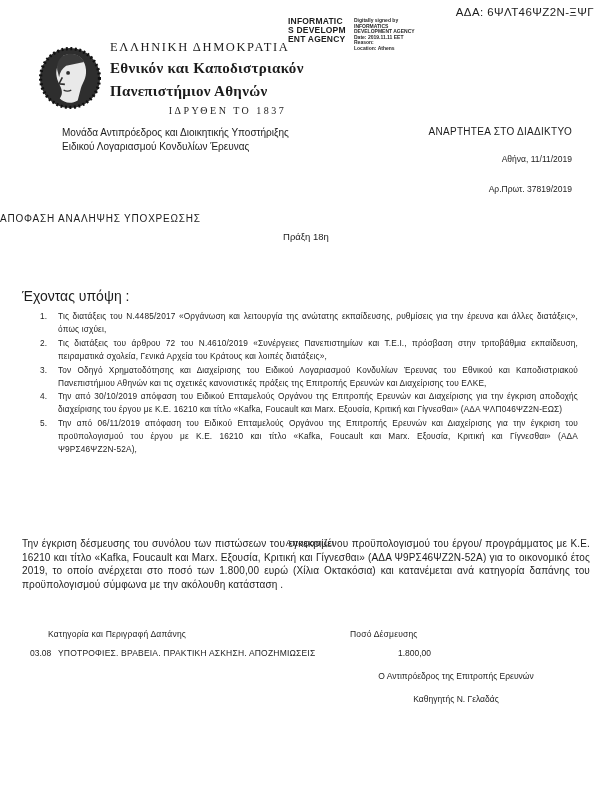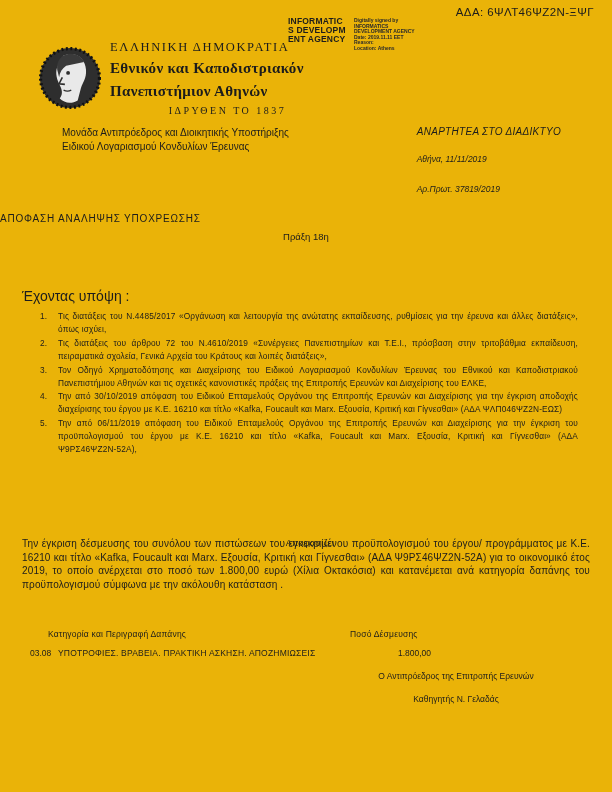--- a/index.html
+++ b/index.html
@@ -1,36 +1,36 @@
 <!DOCTYPE html>
 <html><head>
 <meta charset="utf-8">
 <style>
   html,body { margin:0; padding:0; background:#9a9a9a; }
   .page {
     position:relative; width:612px; height:792px; margin:0 auto;
-    background:#eab308; overflow:hidden;
+    background:#ffffff; overflow:hidden;
     font-family:"Liberation Sans", sans-serif; color:#1c1c1c;
   }
   .abs { position:absolute; }
 
   
   .ada { top:6px; right:18px; font-size:11.5px; letter-spacing:0.4px; }
   .stamp { top:17px; left:288px; display:flex; gap:6px; }
   .stamp-agency { width:60px; font-weight:bold; font-size:8.5px; line-height:9px; word-break:break-all; letter-spacing:0.2px; }
   .stamp-details { width:90px; font-size:5px; line-height:5.6px; font-weight:bold; color:#2a2a2a; padding-top:1px; }
 
   
   .emblem { top:44px; left:38px; width:64px; height:68px; }
   .republic { top:40px; left:110px; font-family:"Liberation Serif", serif; font-size:12.5px; letter-spacing:1.6px; }
   .uni-name { top:57px; left:110px; font-family:"Liberation Serif", serif; font-weight:bold; font-size:15px; line-height:23px; letter-spacing:0.3px; }
   .founded { top:105px; left:110px; width:235px; text-align:center; font-family:"Liberation Serif", serif; font-size:10px; letter-spacing:2.5px; }
 
   .unit { top:126px; left:62px; font-size:10px; line-height:14px; }
-  .head-right { top:126px; right:51px; text-align:left;font-style:italic; }
+  .head-right { top:126px; right:40px; text-align:right; }
   .posting { font-size:10px; letter-spacing:0.3px; }
   .city-date { margin-top:17px; font-size:8.5px; }
   .protocol { margin-top:20px; font-size:8.5px; }
 
   
   .title1 { top:213px; left:0; width:612px; text-align:left; font-size:10px; letter-spacing:0.8px; }
   .title2 { top:231px; left:0; width:612px; text-align:center; font-size:9.5px; }
 
   
   .intro { top:261px; left:22px; font-size:9px; letter-spacing:0.2px; }

